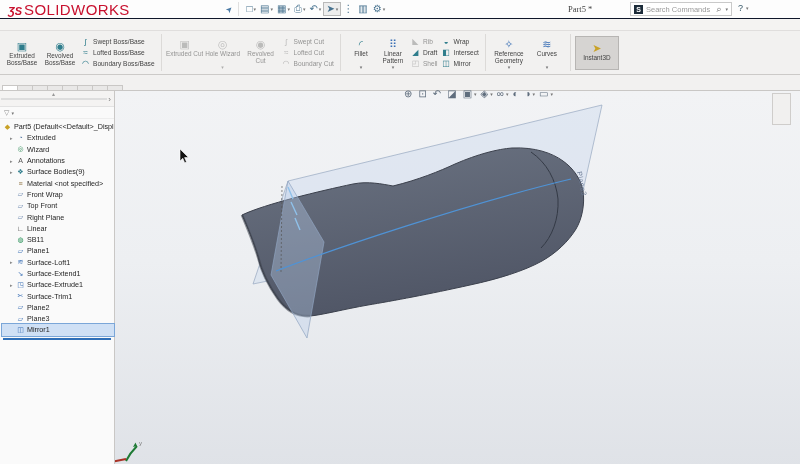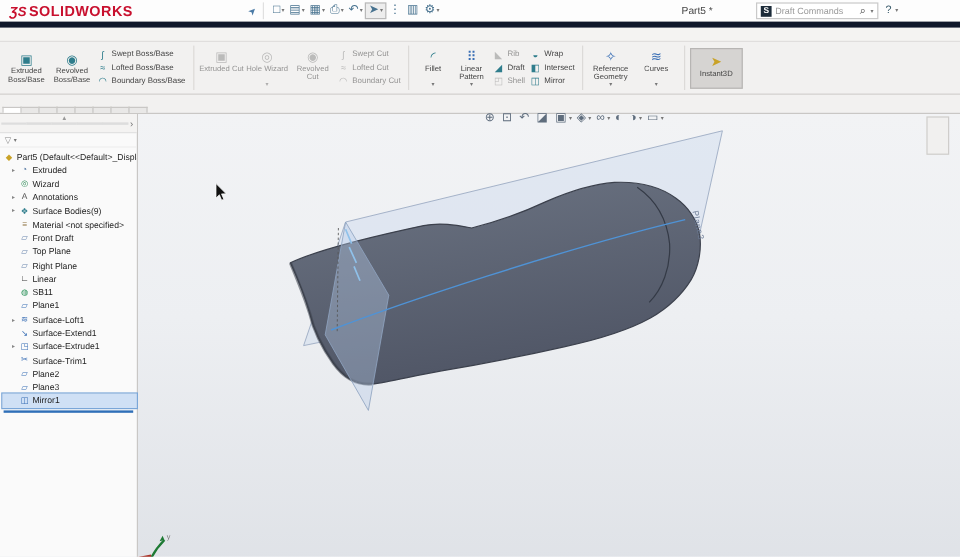--- a/index.html
+++ b/index.html
@@ -1,32 +1,32 @@
 <!DOCTYPE html>
 <html><head>
 <meta charset="utf-8">
 <style>
   html,body{margin:0;padding:0;}
   body{width:800px;height:464px;overflow:hidden;position:relative;background:#fff;
        font-family:"Liberation Sans",sans-serif;-webkit-font-smoothing:antialiased;color:#333;}
 
   
-  .titlebar{position:relative;height:18px;background:#fdfdfd;border-bottom:5px solid #0f172a;
+  .titlebar{position:relative;height:18px;background:#fdfdfd;border-bottom:1px solid #0f172a;
             display:flex;align-items:center;padding:0 4px;font-size:9px;}
   .logo{display:flex;align-items:baseline;margin:0 10px 0 4px;cursor:default;}
   .logo-mark{color:#c8102e;font-weight:bold;font-style:italic;font-size:11px;margin-right:2px;}
-  .logo-text{color:#c8102e;font-weight:bold;font-size:12px;letter-spacing:.4px;}
+  .logo-text{color:#c8102e;font-weight:normal;font-size:15px;letter-spacing:.4px;}
   .menus{display:flex;}
   .menu-item{padding:2px 6px;color:#333;}
   .pin-icon{color:#4a7aa6;font-size:8px;transform:rotate(-45deg);margin:0 6px 0 2px;}
   .qa{display:flex;align-items:center;border-left:1px solid #e0e0e0;padding-left:5px;}
   .qa-btn{display:flex;align-items:center;padding:1px 2px;color:#47728f;font-size:10px;line-height:10px;}
   .qa-btn.active{border:1px solid #b9b9b9;background:#ededed;}
   .caret{font-size:5px;color:#777;margin-left:1px;}
-  .doc-title{position:absolute;left:568px;top:4px;font-size:8.5px;color:#444;}
+  .doc-title{position:absolute;left:568px;top:4px;font-size:8.5px;color:#444;font-family:Liberation Serif, serif;}
   .searchbox{position:absolute;left:630px;top:2px;width:94px;height:12px;border:1px solid #c9c9c9;
              background:#fff;display:flex;align-items:center;font-size:7.5px;color:#9a9a9a;
              padding:0 3px;gap:3px;}
   .sw-badge{width:9px;height:9px;background:#1c2b39;color:#fff;font-size:7px;font-weight:bold;
             display:flex;align-items:center;justify-content:center;flex:none;}
   .search-mag{color:#555;font-size:9px;margin-left:auto;}
   .help-area{position:absolute;left:738px;top:3px;display:flex;align-items:center;gap:2px;
              font-size:9px;color:#356;}
   .win-controls{position:absolute;right:2px;top:3px;display:flex;gap:7px;color:#777;font-size:8px;}
 
@@ -152,21 +152,21 @@
         <span class="caret"></span>
       </span>
       <span class="qa-btn">
         <span>⚙</span>
         <span class="caret">▾</span>
       </span>
     </div>
   <span class="doc-title">Part5 *</span>
   <div class="searchbox">
     <span class="sw-badge">S</span>
-    <span>Draft Commands</span>
+    <span>Search Commands</span>
     <span class="search-mag">⌕</span>
     <span class="caret">▾</span>
   </div>
   <div class="help-area">
     <span>?</span>
     <span class="caret">▾</span>
   </div>
   <div class="win-controls">
 
   <span></span>
@@ -506,26 +506,26 @@
           <span>Surface Bodies(9)</span>
         </div>
         <div class="trow">
           <span class="arrow"></span>
           <span class="ticon" style="color: rgb(138, 109, 59);">≡</span>
           <span>Material &lt;not specified&gt;</span>
         </div>
         <div class="trow">
           <span class="arrow"></span>
           <span class="ticon" style="color: rgb(106, 134, 173);">▱</span>
-          <span>Front Draft</span>
+          <span>Front Wrap</span>
         </div>
         <div class="trow">
           <span class="arrow"></span>
           <span class="ticon" style="color: rgb(106, 134, 173);">▱</span>
-          <span>Top Plane</span>
+          <span>Top Front</span>
         </div>
         <div class="trow">
           <span class="arrow"></span>
           <span class="ticon" style="color: rgb(106, 134, 173);">▱</span>
           <span>Right Plane</span>
         </div>
         <div class="trow">
           <span class="arrow"></span>
           <span class="ticon" style="color: rgb(51, 51, 51);">∟</span>
           <span>Linear</span>

